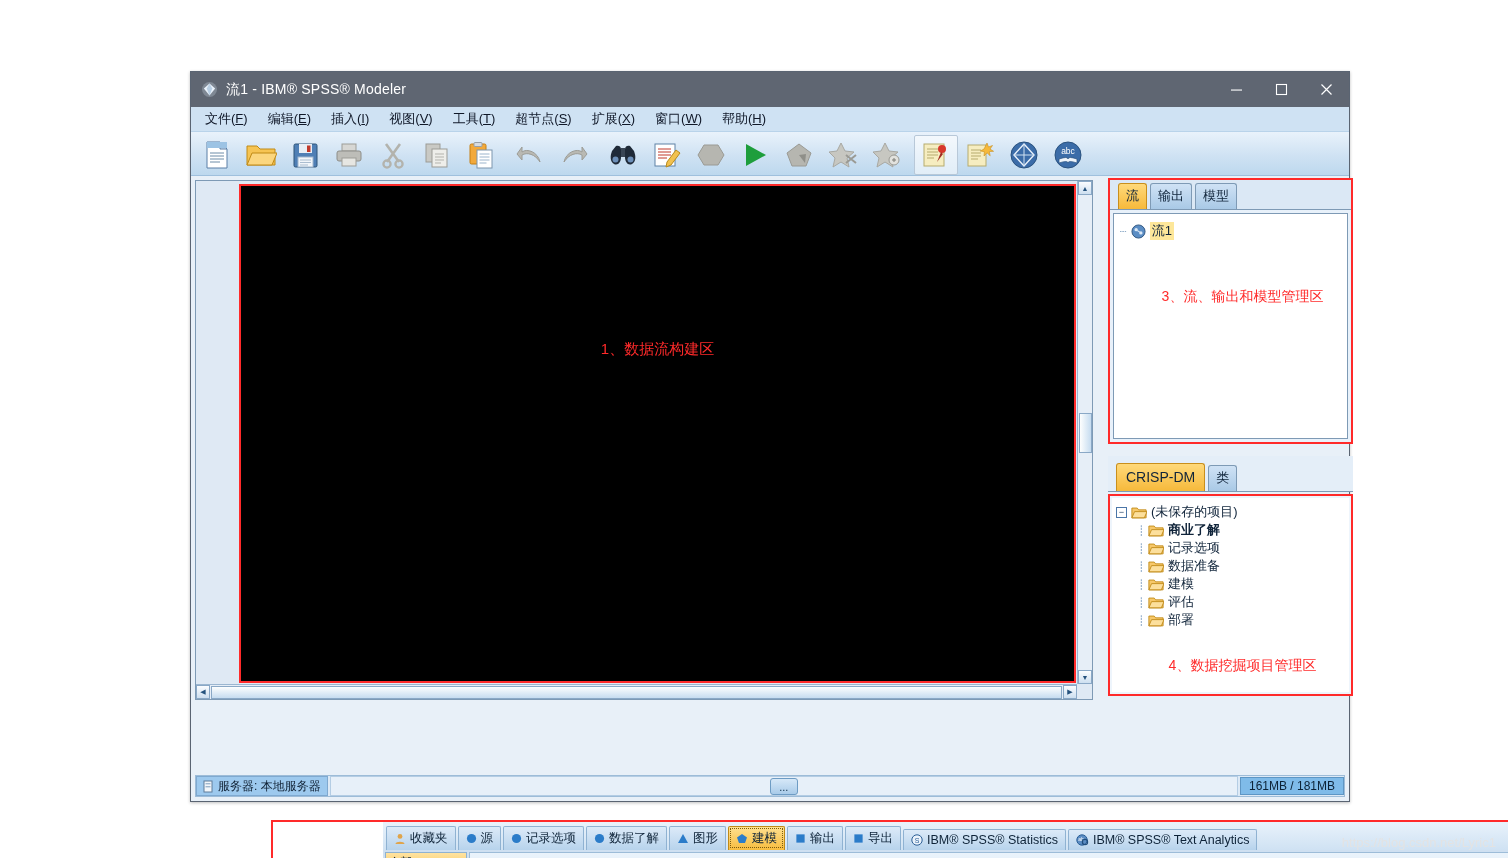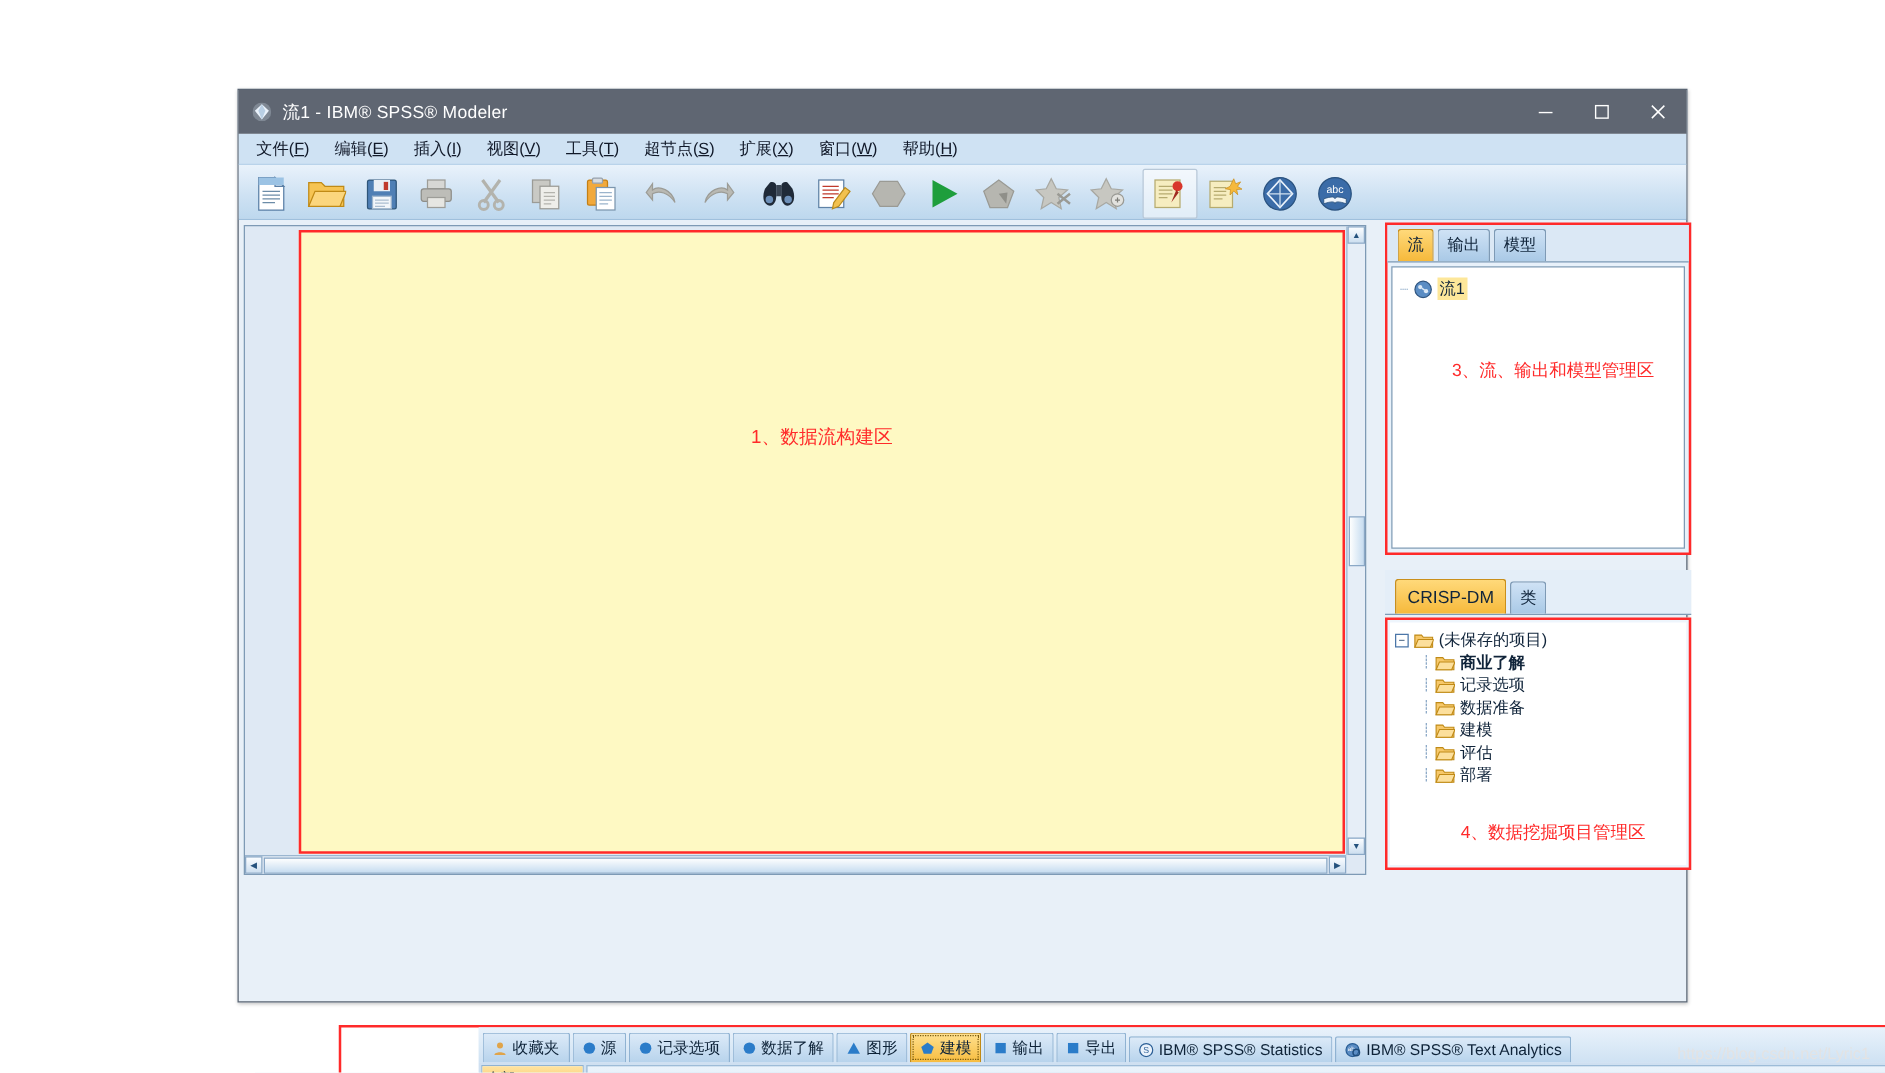--- a/index.html
+++ b/index.html
@@ -55,21 +55,21 @@
   
   .body-area { position: absolute; left:0; top:104px; right:0; bottom:0; }
 
   
   .canvas-wrap {
     position: absolute; left: 4px; top: 4px; width: 898px; height: 520px;
     background: #dfe9f4; border: 1px solid #7e9ab5;
   }
   .canvas {
     position:absolute; left:3px; top:3px; right:16px; bottom:16px;
-    background:#fef9c3; border:2px solid #ff2a2a;margin-left:40px;
+    background:#000000; border:2px solid #ff2a2a;margin-left:40px;
   }
   .canvas-lbl {
     position:absolute; left:0; right:0; top:154px; text-align:center;
     color:#ff2a2a; font-size:15px;
   }
   .vscroll {
     position:absolute; right:0; top:0; width:15px; bottom:15px;
     background:#e6eef7; border-left:1px solid #9bb6d0;
     display:flex; flex-direction:column; justify-content:space-between; align-items:center;
   }
@@ -859,18 +859,34 @@
 
                 </div>
 
               </div>
 
             </div>
           </div>
         </div>
       </div>
 
+      <div class="statusbar">
+        <div class="st-server">
+          <span>
+            <svg width="10" height="13" viewBox="0 0 10 13">
+                <rect x="1" y="1" width="8" height="11" fill="#f2f6fa" stroke="#5f7d9a"></rect>
+                <rect x="2.5" y="3" width="5" height="1.4" fill="#9fb6cd"></rect>
+                <rect x="2.5" y="6" width="5" height="1.4" fill="#9fb6cd"></rect>
+              </svg>
+          </span>
+          <span>服务器: 本地服务器</span>
+        </div>
+        <div class="st-mid">
+          <div class="st-dots">...</div>
+        </div>
+        <div class="st-mem">161MB / 181MB</div>
+      </div>
 
     </div>
   </div>
 
   <div class="watermark">https://blog.csdn.net/Lyric1</div>
 </div>
 
 </body></html>

